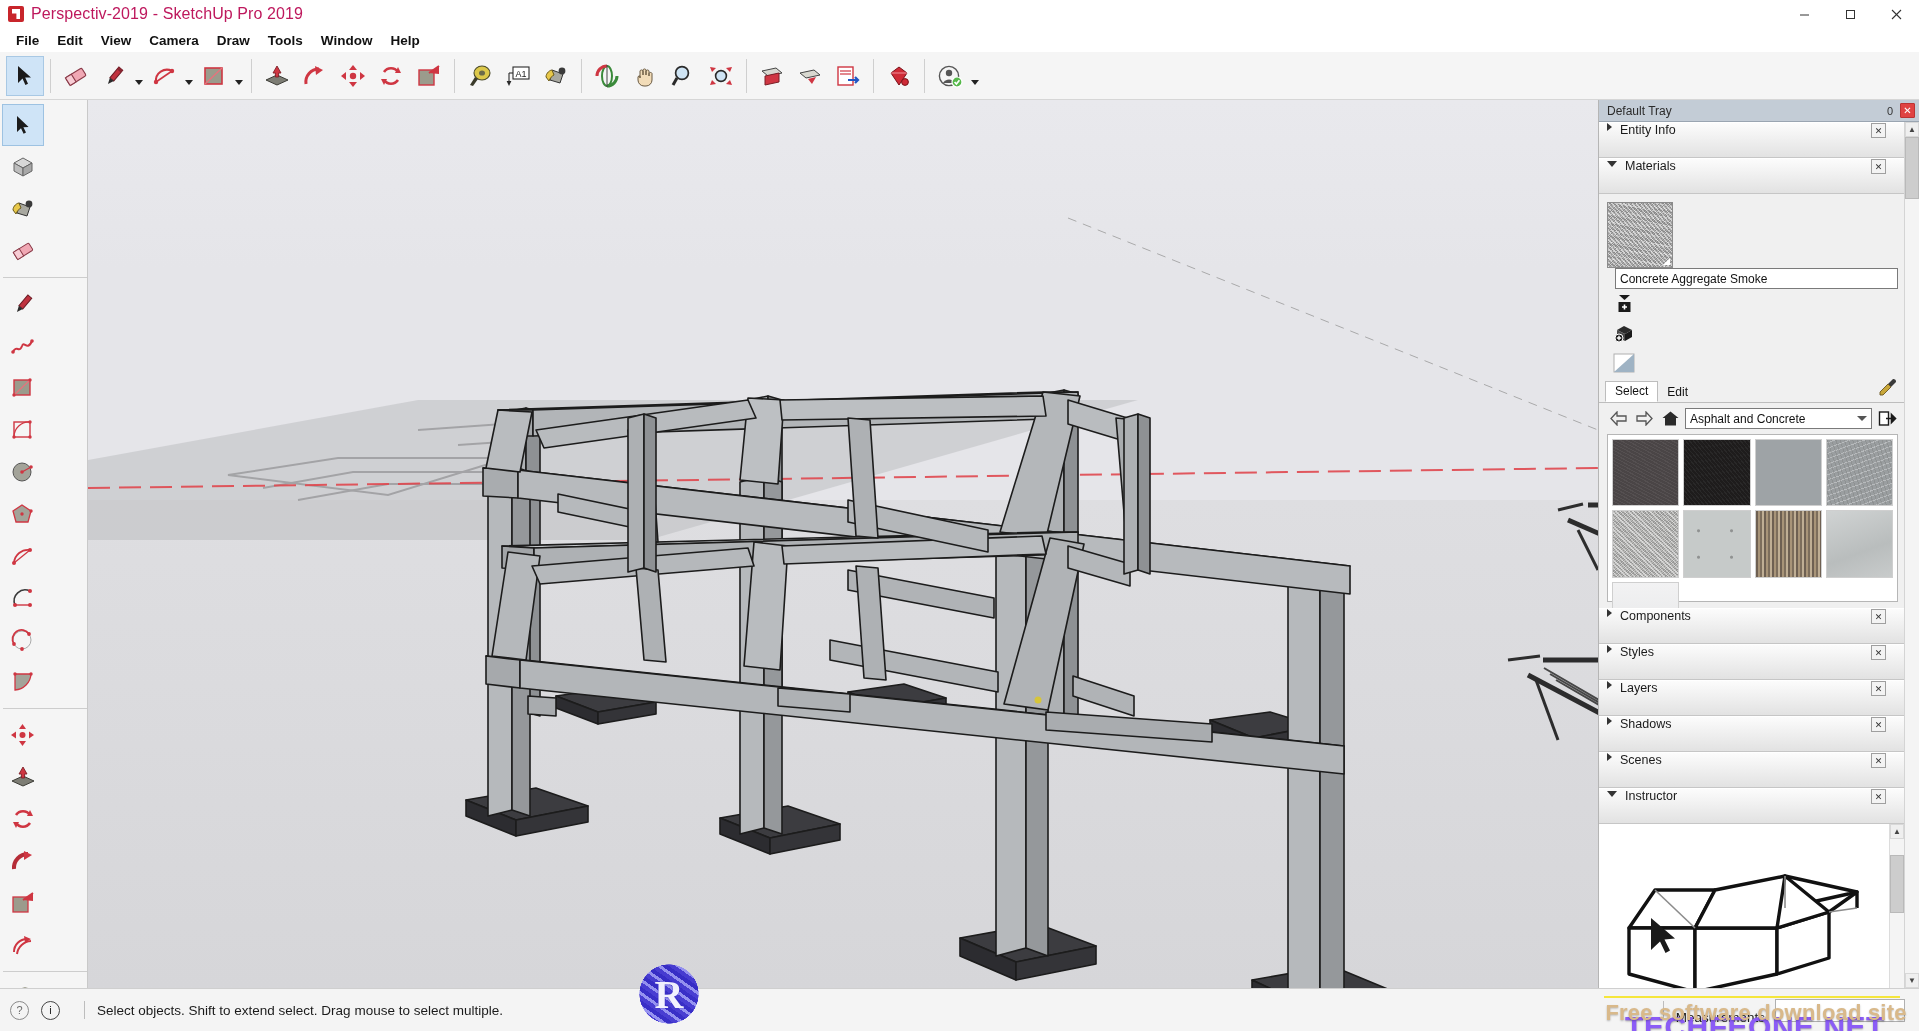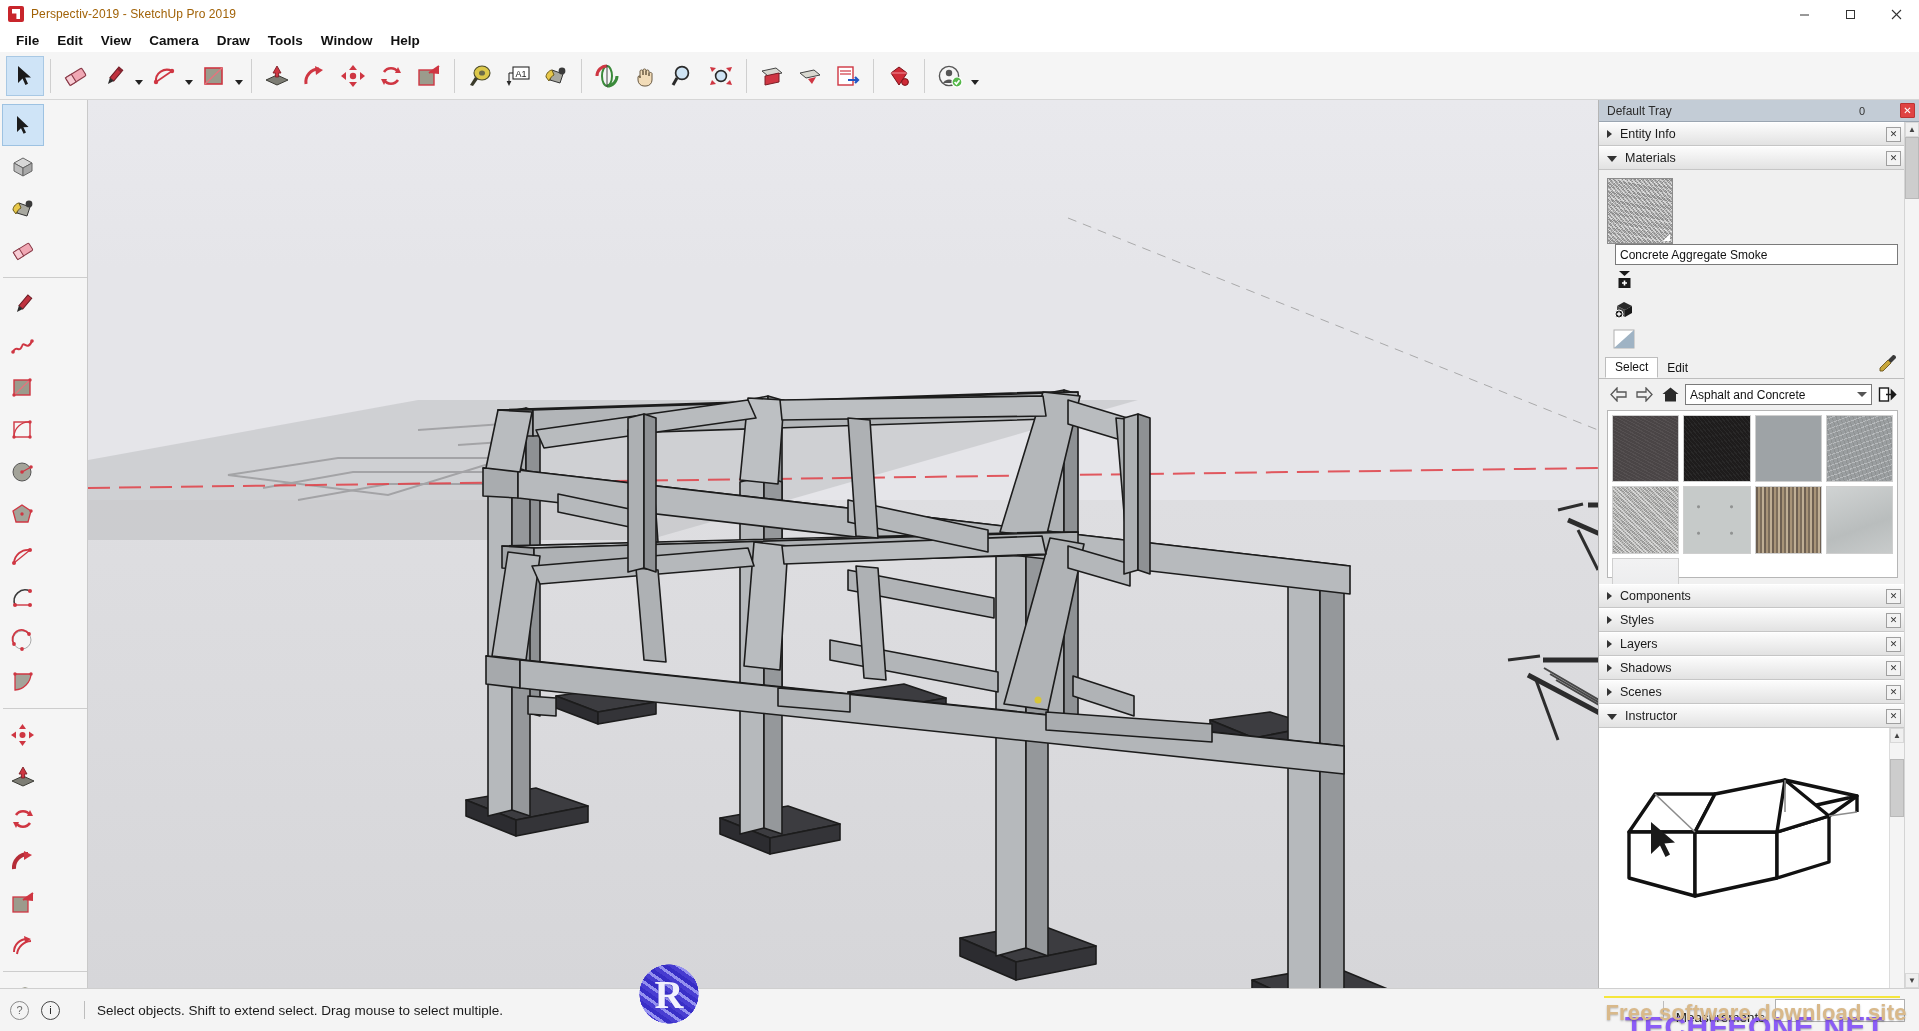--- a/index.html
+++ b/index.html
@@ -18,21 +18,21 @@
   }
   .app-icon {
     width: 16px; height: 16px; margin-left: 8px; margin-right: 7px;
     background: #c8252b; border-radius: 2px; position: relative; flex: none;
   }
   .app-icon::after {
     content: ""; position: absolute; left: 4px; top: 3px;
     width: 8px; height: 10px; background: #fff;
     clip-path: polygon(0 0, 100% 0, 100% 100%, 55% 100%, 55% 45%, 0 45%);
   }
-  .title-text { font-size: 12px; color: #a16207; letter-spacing: .1px; }
+  .title-text { font-size: 16px; color: #be185d; letter-spacing: .1px; }
   .win-btns { margin-left: auto; display: flex; height: 28px; }
   .win-btn {
     width: 46px; height: 28px; display: flex; align-items: center;
     justify-content: center; font-size: 12px; color: #333;
   }
 
   
   .menubar {
     position: absolute; top: 28px; left: 0; width: 1919px; height: 24px;
     background: #ffffff; display: flex; align-items: center; padding-left: 7px; font-weight: bold;
@@ -84,21 +84,21 @@
   .viewport svg { position: absolute; top: 0; left: 0; }
 
   
   .tray {
     position: absolute; top: 100px; left: 1598px; width: 321px; height: 888px;
     background: #f0f0f0; border-left: 1px solid #b5b5b5;
     display: flex; flex-direction: column;
   }
   .tray-header {
     height: 22px; background: #c3ccd6; display: flex; align-items: center;
-    padding: 0 4px 0 8px; flex: none; border-bottom: 1px solid #9aa5b1; gap: 28px;
+    padding: 0 4px 0 8px; flex: none; border-bottom: 1px solid #9aa5b1;
   }
   .tray-title { font-size: 12px; color: #2b2b2b; }
   .tray-pin { margin-left: auto; font-size: 11px; color: #333; padding: 0 7px; }
   .tray-close {
     width: 15px; height: 15px; background: #e04343; color: #fff;
     font-size: 10px; display: flex; align-items: center; justify-content: center;
     border: 1px solid #b33; border-radius: 1px;
   }
   .tray-body { flex: 1; display: flex; overflow: hidden; }
   .tray-main { flex: 1; display: flex; flex-direction: column; overflow: hidden; }
@@ -110,23 +110,23 @@
     height: 15px; display: flex; align-items: center; justify-content: center;
     font-size: 8px; color: #444; background: #efefef; border: 1px solid #d8d8d8;
   }
   .sb-track { flex: 1; background: #f4f4f4; position: relative; }
   .sb-thumb {
     position: absolute; top: 0; left: 0; right: 0; height: 62px;
     background: #cdcdcd; border: 1px solid #b9b9b9;
   }
 
   .panel-bar {
-    height: 24px; background: linear-gradient(#fcfcfc, #e2e2e2);
+    height: 36px; background: linear-gradient(#fcfcfc, #e2e2e2);
     border-bottom: 1px solid #c6c6c6; border-top: 1px solid #fff;
-    display: flex; align-items: center; padding: 0 3px 0 8px; flex: none;
+    display: flex; align-items: flex-start; padding: 0 18px 0 8px; flex: none;
   }
   .panel-tri {
     width: 0; height: 0; margin-right: 8px; flex: none;
     border-left: 5px solid #333; border-top: 4px solid transparent;
     border-bottom: 4px solid transparent;
   }
   .panel-tri.open {
     border-left: 5px solid transparent; border-right: 5px solid transparent;
     border-top: 6px solid #333; border-bottom: 0; margin-top: 2px;
   }

